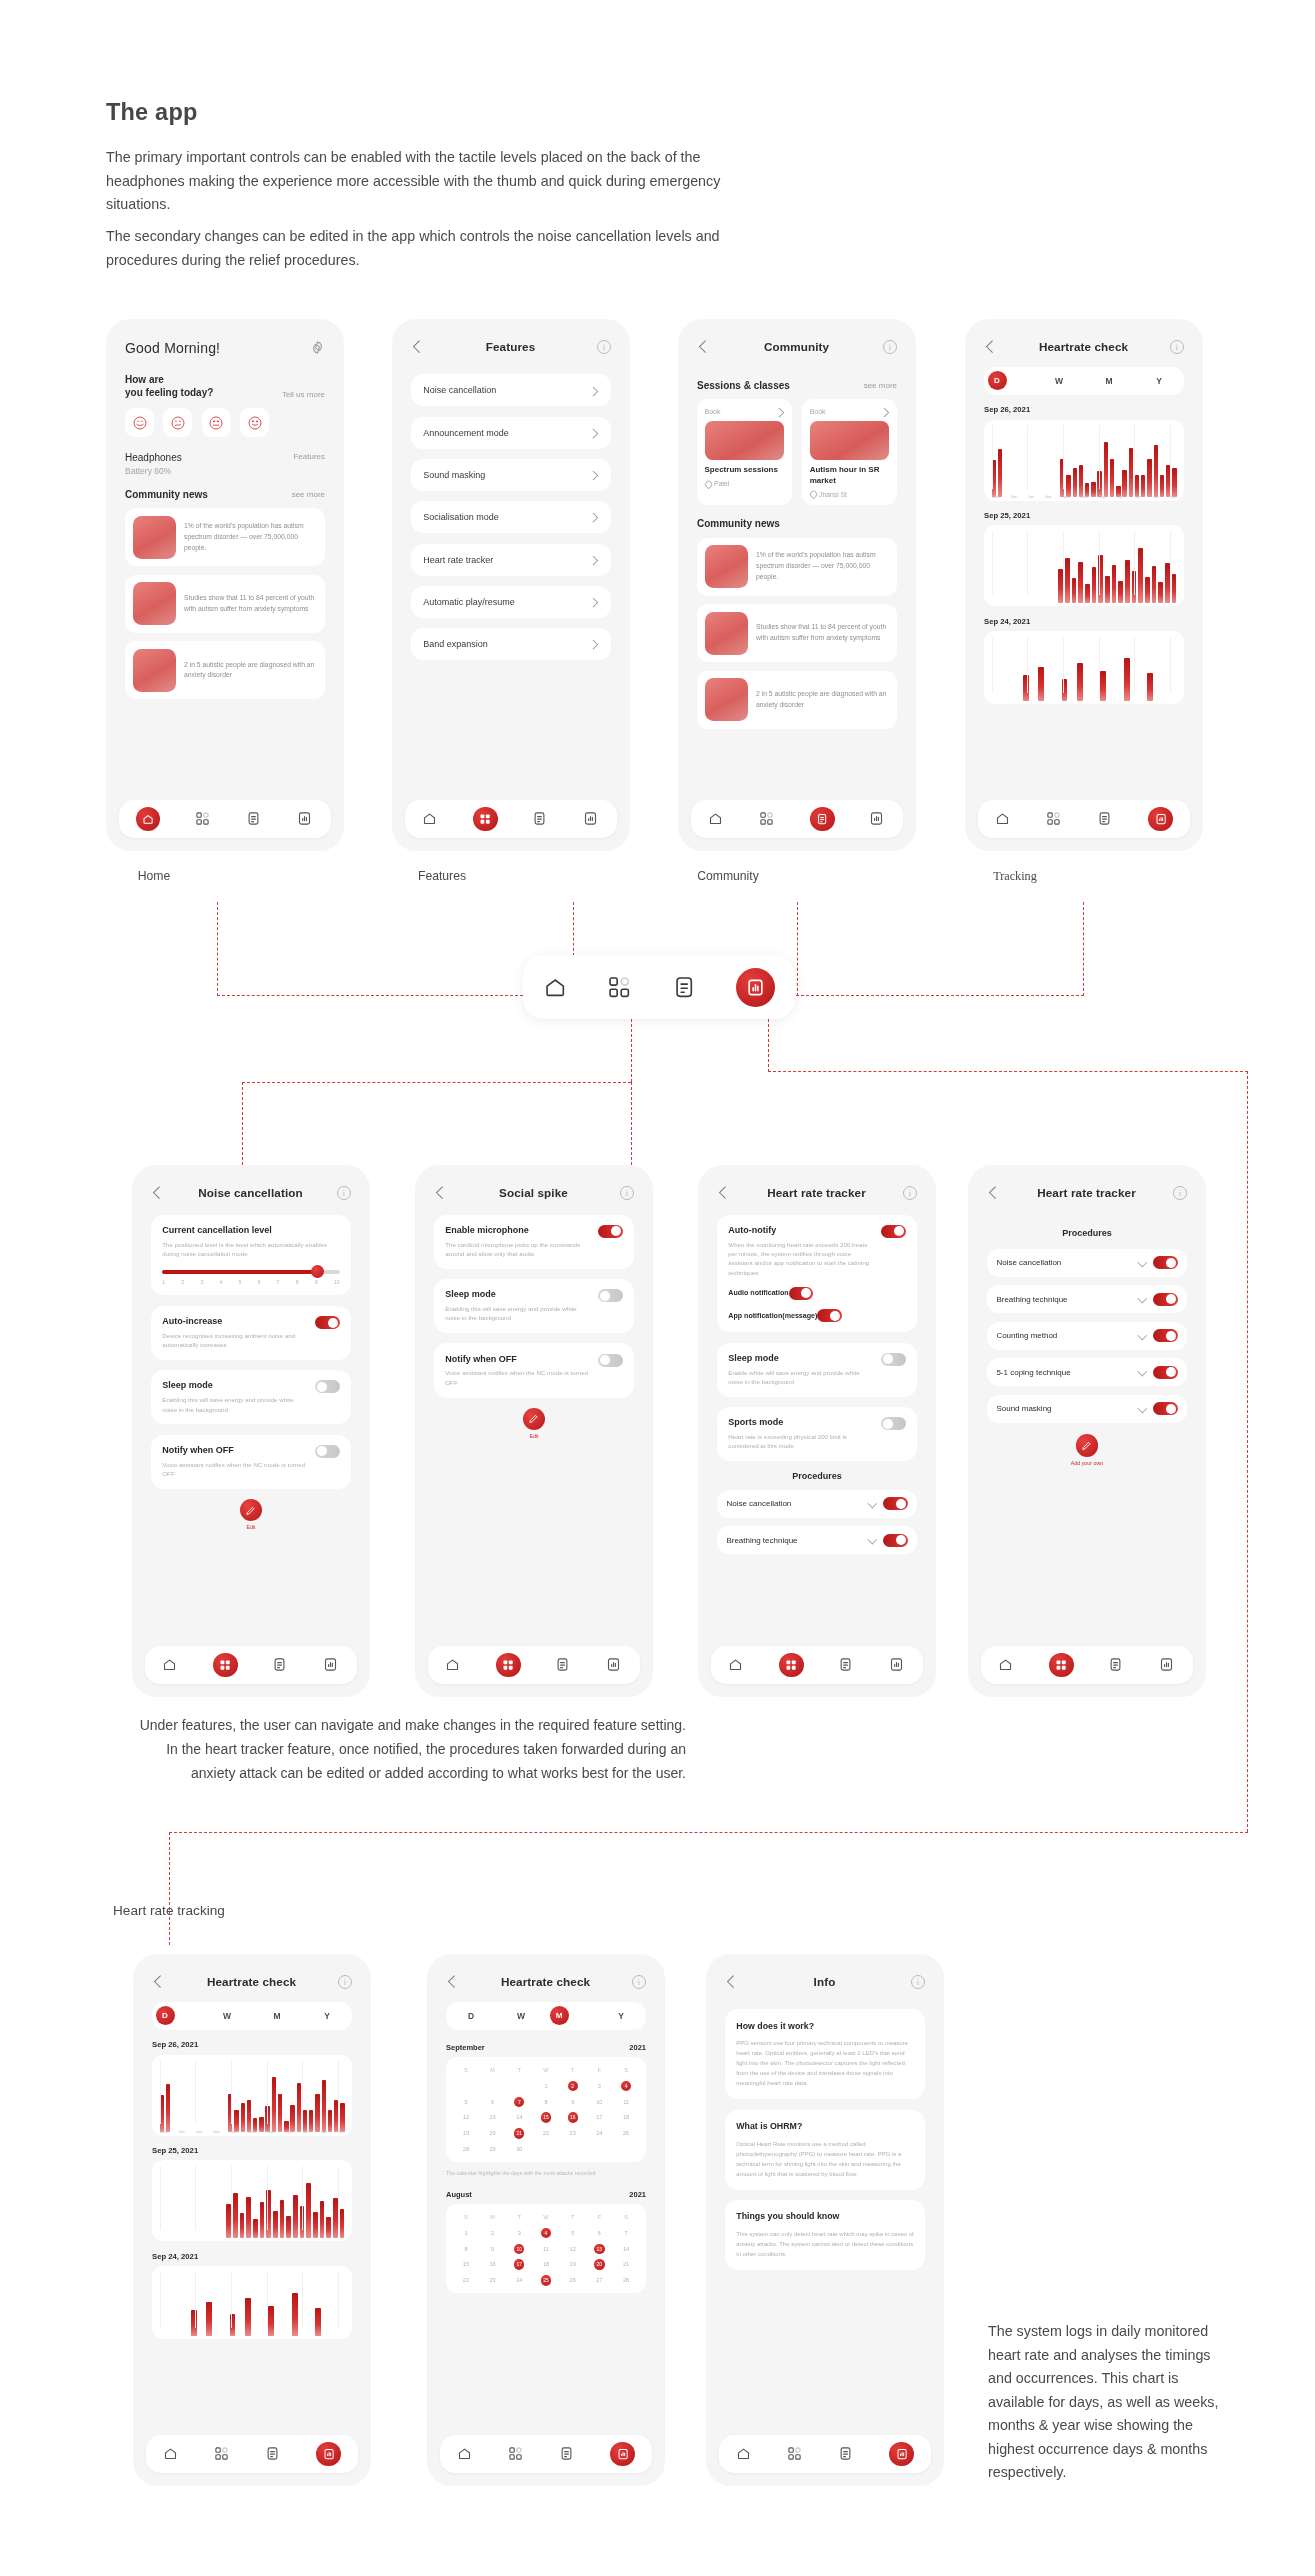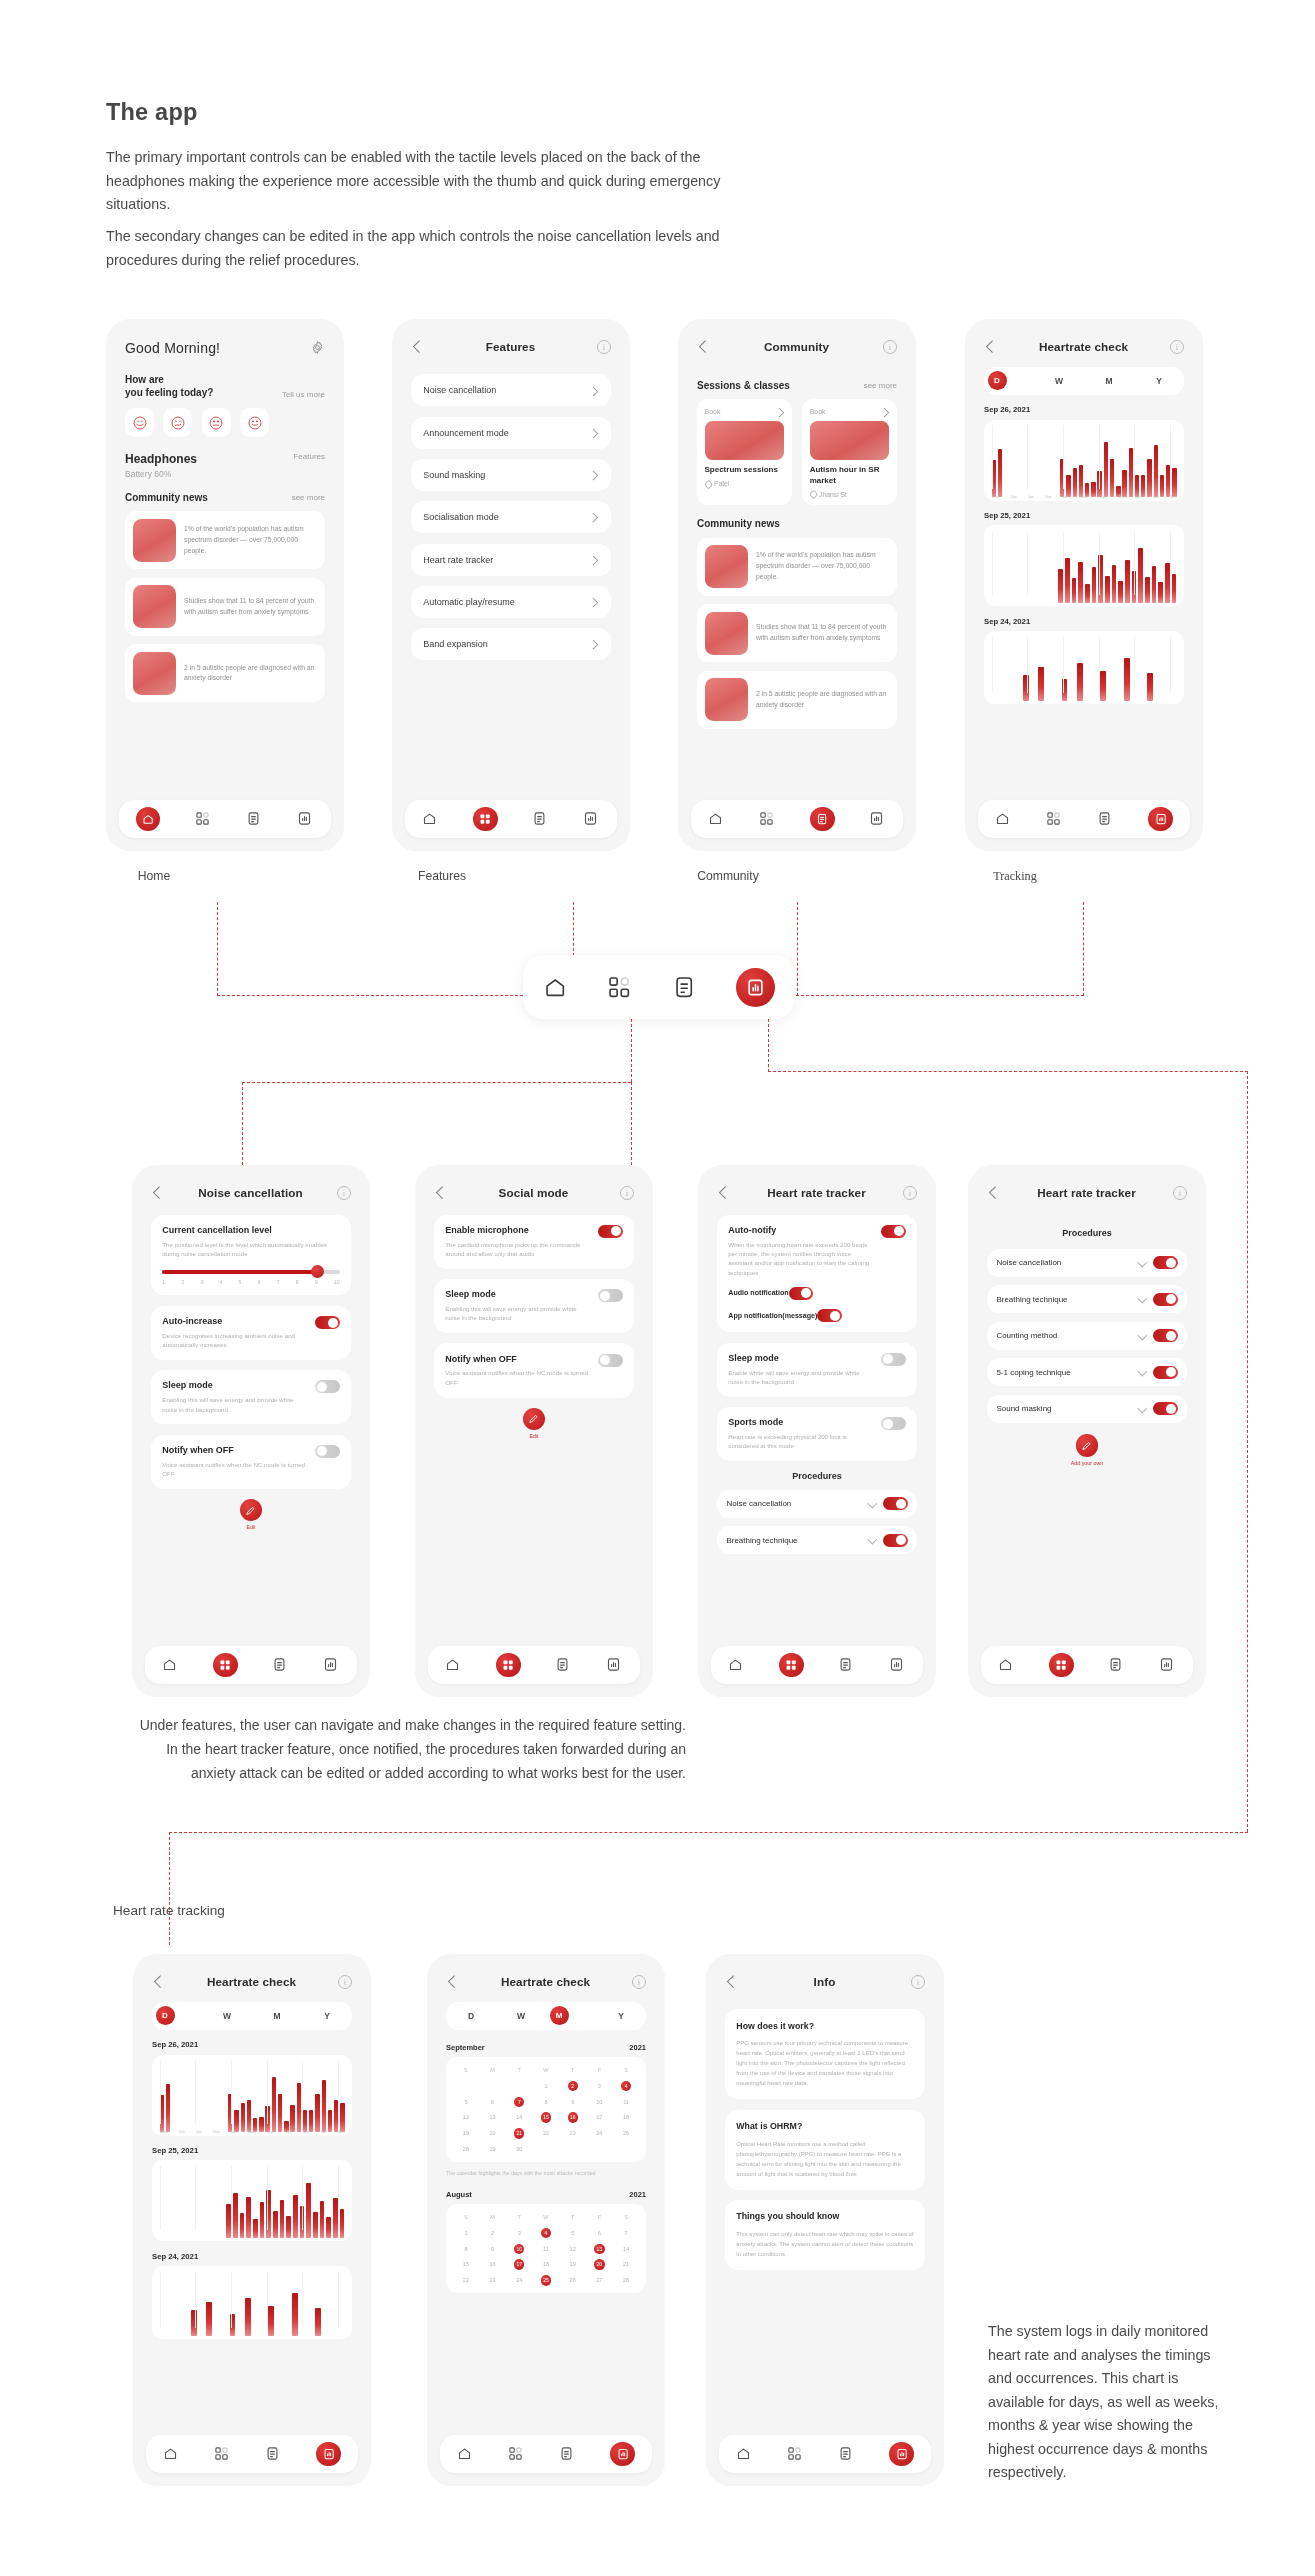--- a/index.html
+++ b/index.html
@@ -89,21 +89,21 @@
   .row-between { display:flex; justify-content: space-between; align-items: flex-end; }
   .feel-q { font-size: 10px; font-weight: bold; color:#2b2b2b; line-height:13px; }
   .muted-sm { font-size: 8px; color:#9b9b9b; }
   .emoji-row { display:flex; gap:9.4px; margin-top:9.4px; }
   .emoji-tile {
     width: 29px; height: 29px; background:#fff; border-radius: 9.4px;
     display:flex; align-items:center; justify-content:center;
   }
   .emoji-tile svg { display:block; }
   .hp-row { margin-top: 15px; display:flex; justify-content:space-between; align-items:flex-start;}
-  .hp-name { font-size: 12px; font-weight:bold; color:#2b2b2b; }
+  .hp-name { font-size: 10px; font-weight:normal; color:#2b2b2b; }
   .hp-batt { font-size: 8.5px; color:#a4a4a4; margin-top:2.8px;}
   .cn-head { margin-top: 13px; display:flex; justify-content:space-between; align-items:center;}
   .cn-title { font-size: 10px; font-weight:bold; color:#2b2b2b;}
   .news-card {
     background:#fff; border-radius: 11.3px; padding: 7.5px; margin-top: 8.5px;
     display:flex; gap:8.5px; align-items:center;
   }
   .news-thumb {
     width: 43px; height: 43px; border-radius: 8.5px; flex:0 0 43px;
     background: linear-gradient(150deg, #e8817e 0%, #d95f5c 55%, #e08d8a 100%);
@@ -806,21 +806,21 @@
           <rect x="4" y="3" width="16" height="18" rx="3"></rect>
           <path d="M9 15v-3M12 15V9M15 15v-5" stroke-linecap="round"></path>
         </svg>
       </div>
   </div>
 </div>
 
 <div class="phone" style="left:415px; top:1165px;">
   <div class="ph-head">
     <div class="chev-back"></div>
-    <div class="ph-title">Social mode</div>
+    <div class="ph-title">Social spike</div>
     <div class="info-ic">i</div>
   </div>
   <div class="cards">
     <div class="scard">
       <div class="top">
         <div>
           <h4>Enable microphone</h4>
           <p>The cardioid microphone picks up the commands around and allow only that audio</p>
         </div>
         <div class="toggle on"></div>

